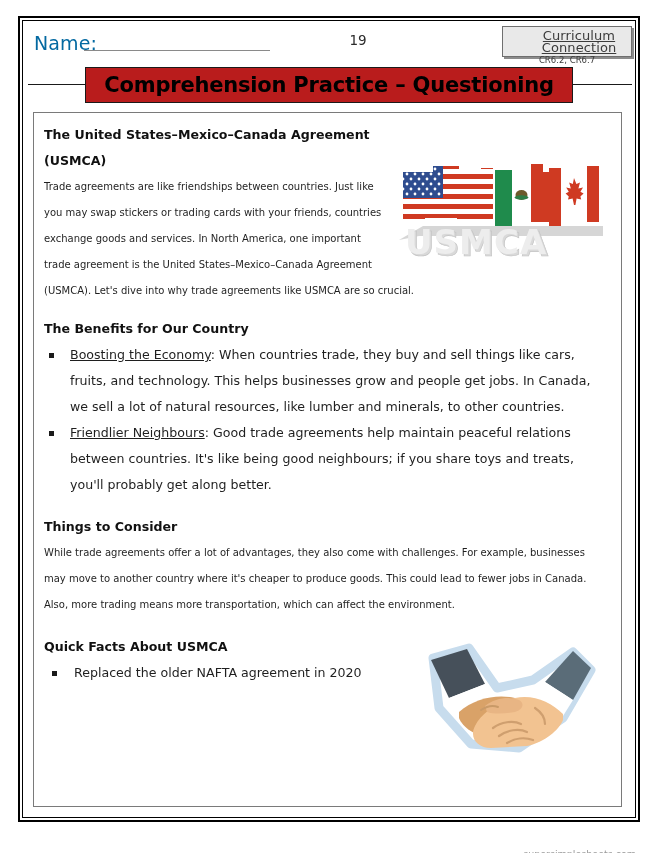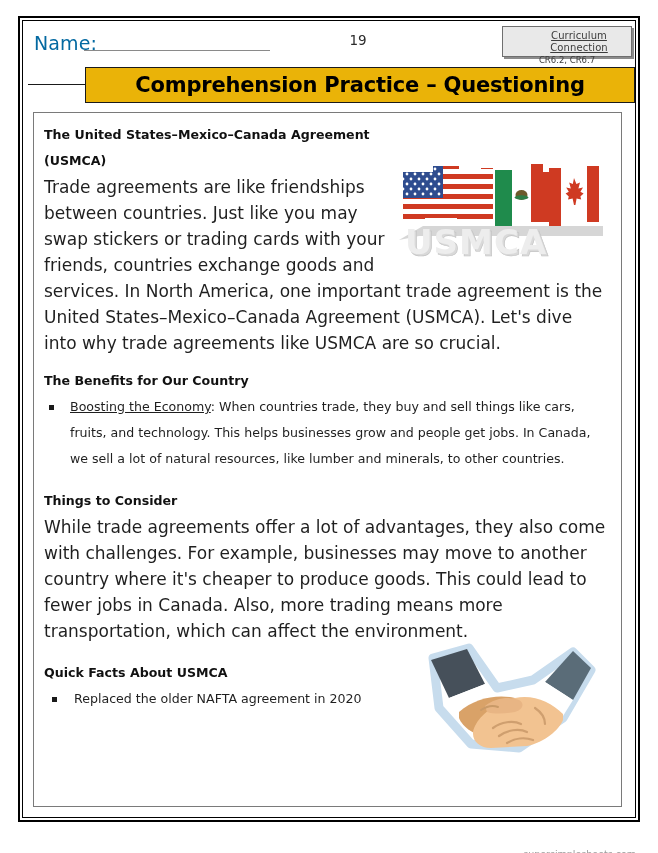--- a/index.html
+++ b/index.html
@@ -79,21 +79,21 @@
     height: 31px;
     background: #e9e9e9;
     border: 1px solid #6f6f6f;
     box-shadow: 2px 2px 0 rgba(0,0,0,0.45);
     box-sizing: border-box;
     text-align: center;
     padding-top: 3px;
   }
   .curriculum-title {
     display: block;
-    font-size: 10px;
+    font-size: 13px;
     color: #3c3c3c;
     text-decoration: underline;
     line-height: 12px;
     letter-spacing: .1px;
     padding-left: 24px;
   }
   .curriculum-codes {
     display: block;
     font-size: 8.5px;
     color: #3c3c3c;
@@ -113,23 +113,23 @@
     left: 0;
     top: 17px;
     width: 100%;
     height: 1px;
     background: #1a1a1a;
   }
   .title-box {
     position: absolute;
     left: 57px;
     top: 0px;
-    width: 550px;
+    width: 488px;
     height: 36px;
-    background: #eab308;
+    background: #b91c1c;
     border: 1px solid #1a1a1a;
     box-sizing: border-box;
     display: flex;
     align-items: center;
     justify-content: center;
   }
   .title-text {
     font-family: "DejaVu Sans", "Liberation Sans", sans-serif;
     font-weight: bold;
     font-size: 21px;
@@ -152,21 +152,21 @@
   }
 
   .sec-heading {
     font-size: 12.6px;
     font-weight: bold;
     color: #111;
     line-height: 26px;
     margin: 0;
   }
   .body-para {
-    font-size: 17px;
+    font-size: 10px;
     color: #1f1f1f;
     line-height: 26px;
     margin: 0;
     text-align: left;
   }
   .gap-sm { height: 12px; }
   .gap-md { height: 16px; }
 
   
   ul.bullets {
@@ -356,20 +356,21 @@
   </div>
 
   <div class="sec-heading">The United States–Mexico–Canada Agreement (USMCA)</div>
   <div class="body-para">Trade agreements are like friendships between countries. Just like you may swap stickers or trading cards with your friends, countries exchange goods and services. In North America, one important trade agreement is the United States–Mexico–Canada Agreement (USMCA). Let's dive into why trade agreements like USMCA are so crucial.</div>
 
   <div class="gap-sm"></div>
 
   <div class="sec-heading">The Benefits for Our Country</div>
   <ul class="bullets">
     <li><span class="lead-in">Boosting the Economy</span><span>: When countries trade, they buy and sell things like cars, fruits, and technology. This helps businesses grow and people get jobs. In Canada, we sell a lot of natural resources, like lumber and minerals, to other countries.</span></li>
+    <li><span class="lead-in">Friendlier Neighbours</span><span>: Good trade agreements help maintain peaceful relations between countries. It's like being good neighbours; if you share toys and treats, you'll probably get along better.</span></li>
   </ul>
 
   <div class="gap-md"></div>
 
   <div class="sec-heading">Things to Consider</div>
   <div class="body-para">While trade agreements offer a lot of advantages, they also come with challenges. For example, businesses may move to another country where it's cheaper to produce goods. This could lead to fewer jobs in Canada. Also, more trading means more transportation, which can affect the environment.</div>
 
   <div class="gap-md"></div>
 
   <div class="sec-heading">Quick Facts About USMCA</div>

